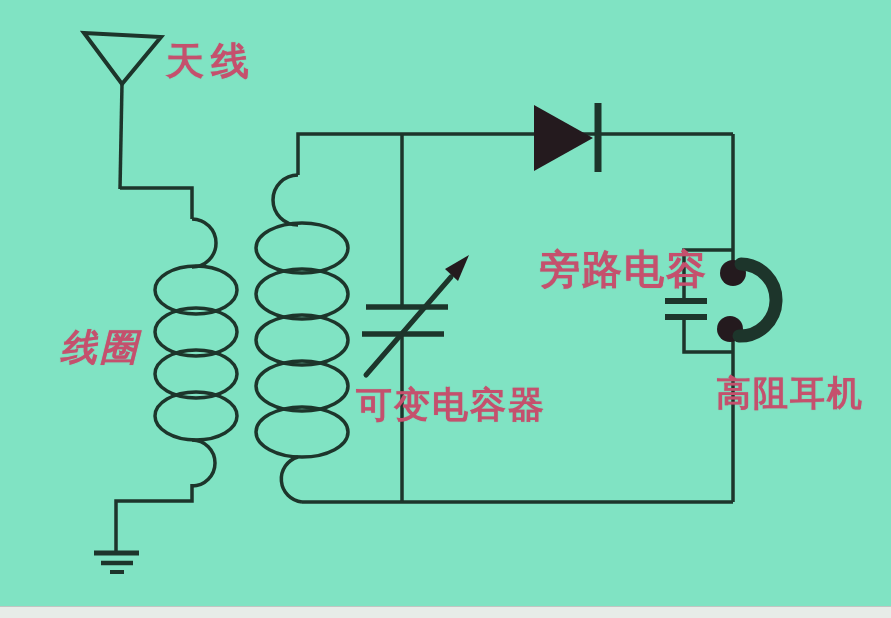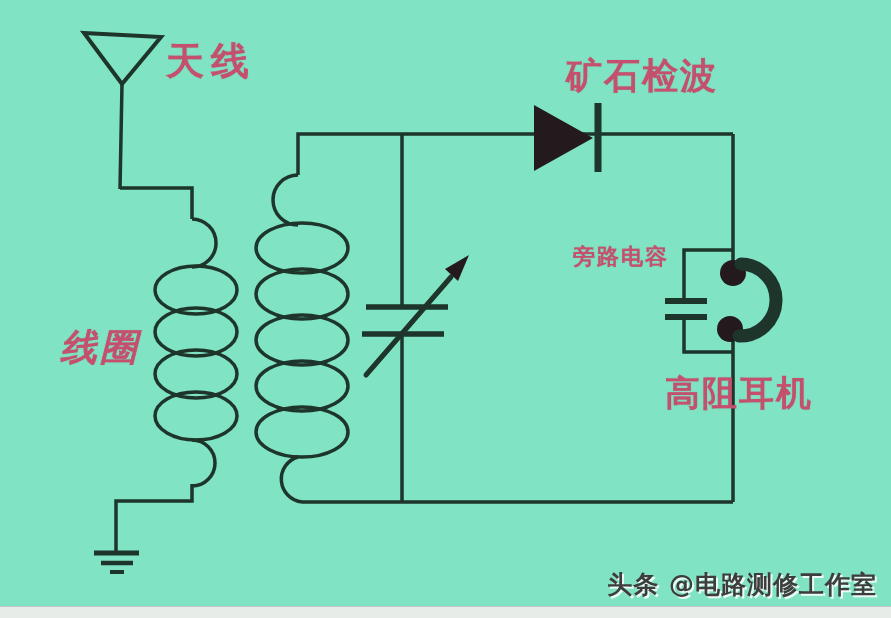--- a/index.html
+++ b/index.html
@@ -21,22 +21,22 @@
     color:var(--label-text,#c5506d);
     font-weight:bold;
     letter-spacing:2px;
     white-space:nowrap;
     text-shadow:0 0 1px rgba(180,60,95,.45);
   }
   .lbl-antenna{left:166px;top:36px;font-size:38px;letter-spacing:7px;}
   .lbl-detector{left:566px;top:52px;font-size:36px;letter-spacing:2px;}
   .lbl-coil{left:60px;top:323px;font-size:37px;letter-spacing:3px;font-style:italic;}
   .lbl-varcap{left:356px;top:381px;font-size:36px;letter-spacing:2px;}
-  .lbl-bypass{left:540px;top:242px;font-size:22px;letter-spacing:2px;margin-left:33px;}
-  .lbl-earphone{left:665px;top:370px;font-size:35px;letter-spacing:2px;text-align:right;}
+  .lbl-bypass{left:540px;top:242px;font-size:40px;letter-spacing:2px;}
+  .lbl-earphone{left:716px;top:370px;font-size:35px;letter-spacing:2px;text-align:right;}
   .lbl-ground{left:155px;top:535px;font-size:37px;letter-spacing:7px;}
   .watermark{
     position:absolute;
     right:14px;top:568px;
     font-size:25px;font-weight:bold;
     color:var(--watermark-text,#3d3d3d);
     letter-spacing:1px;
     text-shadow:2px 2px 0 rgba(255,255,255,.85);
     white-space:nowrap;
   }
@@ -117,21 +117,20 @@
     </g>
 
     <g>
       <circle class="fillpart" cx="733" cy="273" r="13"></circle>
       <circle class="fillpart" cx="730" cy="329" r="13"></circle>
       <path class="thick" stroke-width="13" stroke-linecap="round" d="M 741 264 A 36 36 0 0 1 739 336"></path>
     </g>
   </svg>
 
   <div class="lbl lbl-antenna">天线</div>
-  <div class="lbl lbl-detector">矿石检波</div>
   <div class="lbl lbl-coil">线圈</div>
+  <div class="lbl lbl-varcap">可变电容器</div>
   <div class="lbl lbl-bypass">旁路电容</div>
   <div class="lbl lbl-earphone">高阻耳机</div>
 
-  <div class="watermark">头条 @电路测修工作室</div>
 
   <div class="bottom-strip"></div>
 </div>
 
 </body></html>

